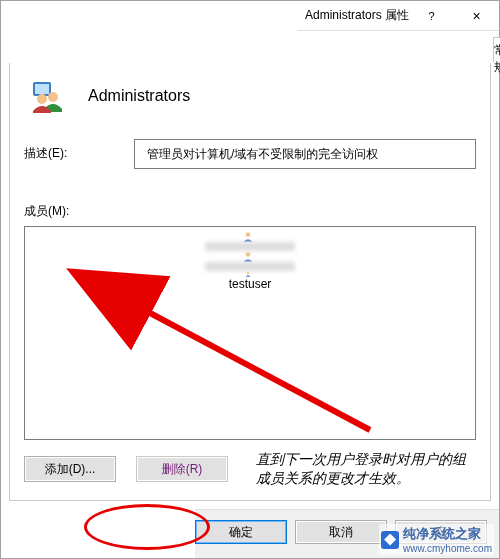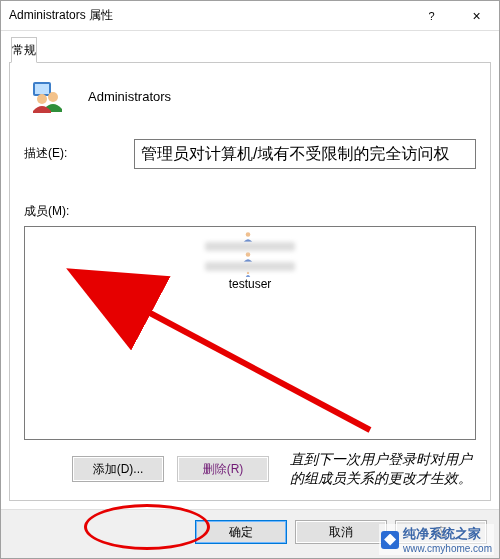--- a/index.html
+++ b/index.html
@@ -12,20 +12,21 @@
     overflow: hidden;
     position: relative;
   }
   .window {
     width: 500px;
     height: 559px;
     background: #ffffff;
     border: 1px solid #a0a0a0;
     display: flex;
     flex-direction: column;
+    align-items: flex-end;
   }
   
   .titlebar {
     height: 30px;
     display: flex;
     align-items: center;
     background: #ffffff;
     border-bottom: 1px solid #e0e0e0;
     padding-left: 8px;
   }
@@ -85,34 +86,34 @@
   .group-icon-row {
     display: flex;
     align-items: center;
     margin-bottom: 26px;
     margin-left: 6px;
   }
   .group-icon {
     width: 34px; height: 34px;
     margin-right: 24px;
   }
-  .group-name { font-size: 13px; }
+  .group-name { font-size: 16px; }
   .row-desc {
     display: flex;
     align-items: stretch;
     margin-bottom: 34px;
   }
   .row-desc .label { width: 110px; padding-top: 6px; }
   .row-desc input {
     flex: 1;
     height: 30px;
-    padding: 2px 6px;
+    padding: 2px 12px;
     border: 1px solid #7a7a7a;
     font-family: inherit;
-    font-size: 16px;
+    font-size: 12px;
     background: #fff;
   }
   .members-label { margin-bottom: 6px; }
   .members-list {
     flex: 1;
     border: 1px solid #7a7a7a;
     background: #fff;
     padding: 4px 2px;
     overflow: auto;
     min-height: 170px;
@@ -132,22 +133,21 @@
     display: inline-block;
     width: 90px; height: 12px;
     background: #ddd;
     filter: blur(2px);
     border-radius: 2px;
   }
   .bottom-row {
     display: flex;
     align-items: center;
     margin-top: 10px;
-    gap: 13px;
-    margin-left: 48px;
+    gap: 20px;
   }
   .bottom-row button {
     width: 92px; height: 26px;
     font-family: inherit;
     font-size: 12px;
     background: #e1e1e1;
     border: 1px solid #adadad;
     box-shadow: inset 0 0 0 1px #fff;
   }
   .bottom-row button:disabled {

